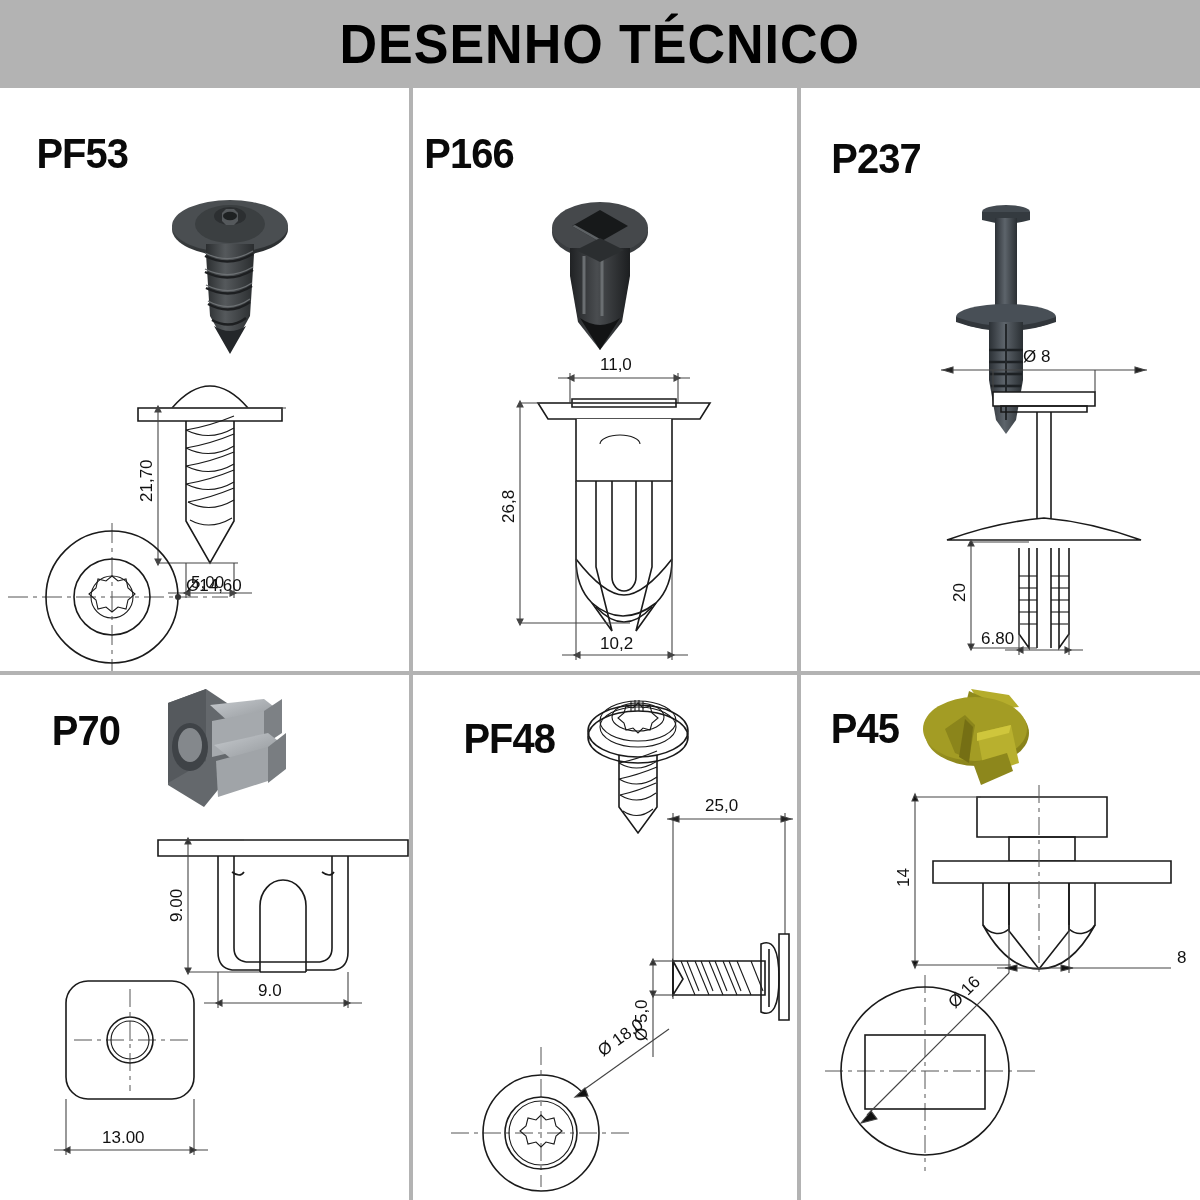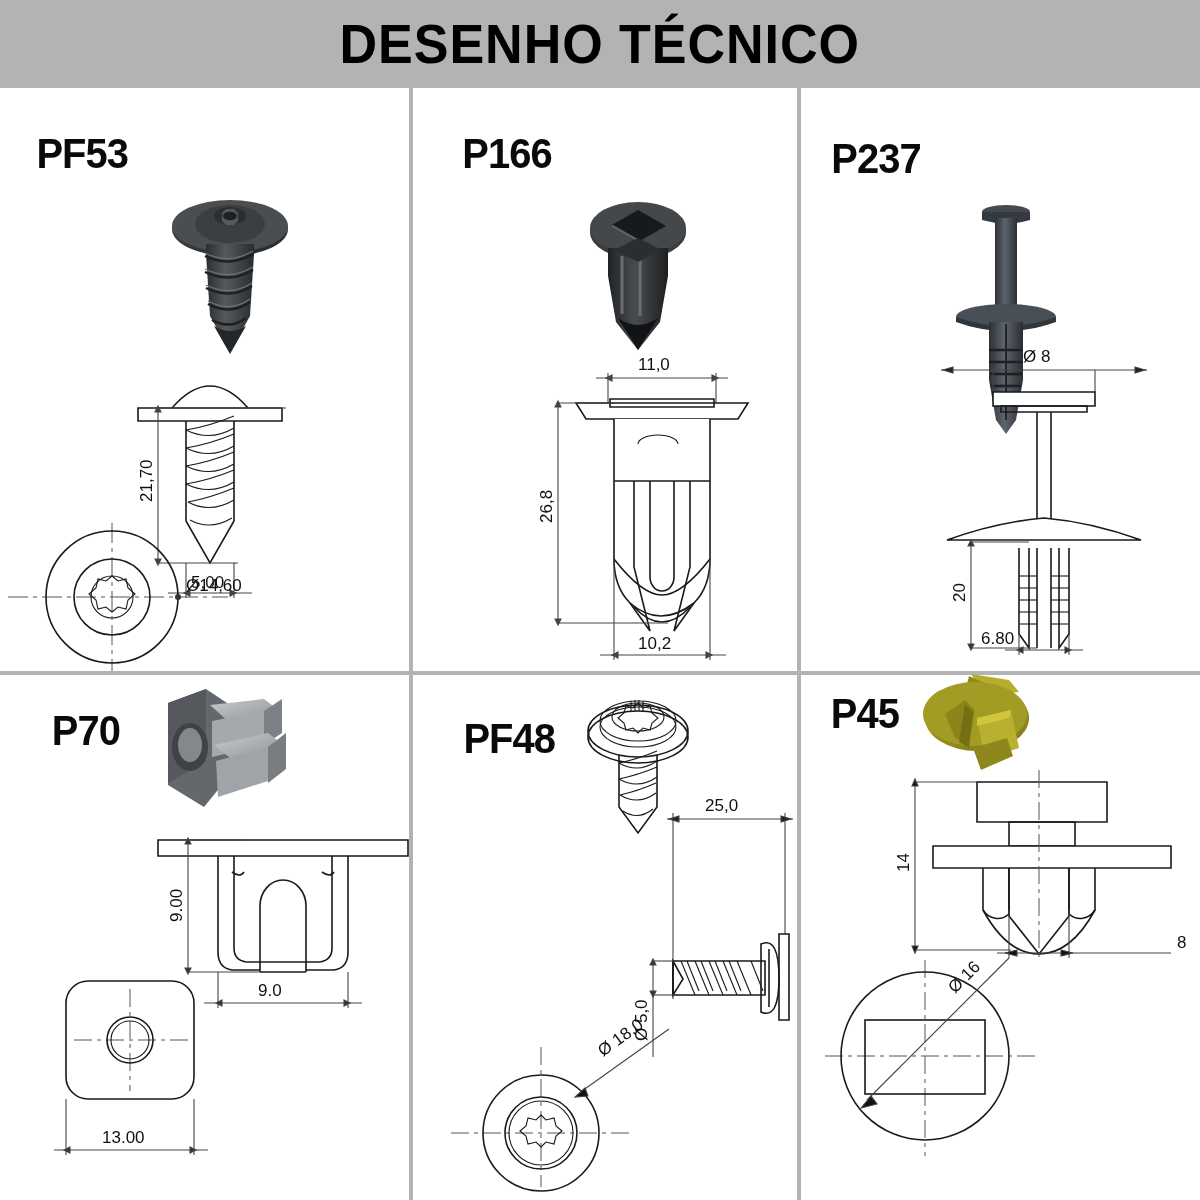--- a/index.html
+++ b/index.html
@@ -165,21 +165,21 @@
         <line class="ctr" x1="104" y1="0" x2="104" y2="148" stroke-dasharray="20 5 4 5"></line>
         <circle class="ln" cx="104" cy="74" r="66"></circle>
         <circle class="ln" cx="104" cy="74" r="38"></circle>
         <circle class="ln thin" cx="104" cy="74" r="21"></circle>
         <path class="ln thin" d="M104 53 l6 5 8 -2 2 9 7 6 -7 6 -2 9 -8 -2 -6 5 -6 -5 -8 2 -2 -9 -7 -6 7 -6 2 -9 8 2 z"></path>
         <circle cx="170" cy="74" r="3" fill="#333"></circle>
         <text class="dimtxt" x="178" y="68">Ø14,60</text>
       </svg>
     </div>
 
-    <div class="panel" style="left:428px;top:0;width:384px;height:583px">
+    <div class="panel" style="left:390px;top:0;width:384px;height:583px">
       <div class="p-label" style="left:32px;top:42px">P166</div>
 
       <svg style="position:absolute;left:150px;top:112px" width="120" height="160" viewBox="0 0 120 160">
         <defs>
           <linearGradient id="p166a" x1="0" y1="0" x2="1" y2="0">
             <stop offset="0%" stop-color="#202224"></stop>
             <stop offset="45%" stop-color="#4a4d50"></stop>
             <stop offset="100%" stop-color="#1c1e20"></stop>
           </linearGradient>
         </defs>
@@ -469,21 +469,21 @@
         <path class="ln thin" d="M100 326 l5 5 8 -2 2 8 6 5 -6 5 -2 8 -8 -2 -5 5 -5 -5 -8 2 -2 -8 -6 -5 6 -5 2 -8 8 2 z"></path>
 
         <g class="dim">
           <line x1="141" y1="302" x2="228" y2="240"></line>
           <path d="M144 299 l-10 9 13 -1 z" fill="#111"></path>
         </g>
         <text class="dimtxt" x="162" y="268" transform="rotate(-36 162 268)">Ø 18,0</text>
       </svg>
     </div>
 
-    <div class="panel" style="left:801px;top:572px;width:399px;height:525px">
+    <div class="panel" style="left:801px;top:587px;width:399px;height:525px">
       <div class="p-label" style="left:28px;top:30px">P45</div>
 
       <svg style="position:absolute;left:118px;top:6px" width="120" height="118" viewBox="0 0 120 118">
         <defs>
           <linearGradient id="p45a" x1="0" y1="0" x2="0.7" y2="1">
             <stop offset="0%" stop-color="#b2aa2a"></stop>
             <stop offset="100%" stop-color="#837d18"></stop>
           </linearGradient>
         </defs>
         <path d="M52 8 l38 6 10 12 -34 4 z" fill="#b5ad2c"></path>

